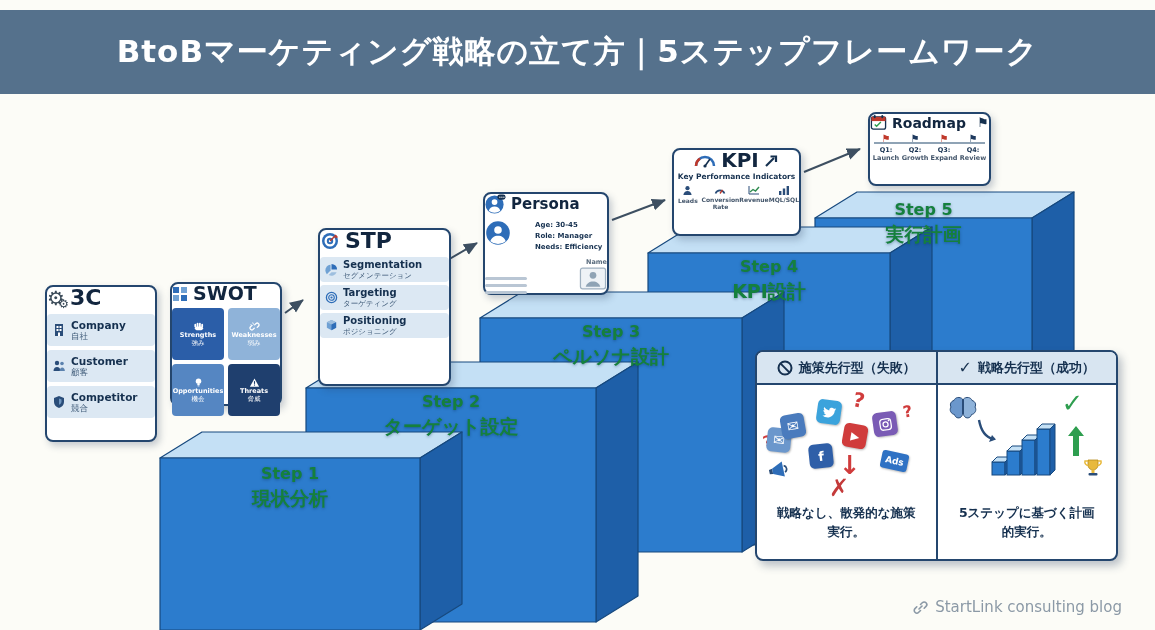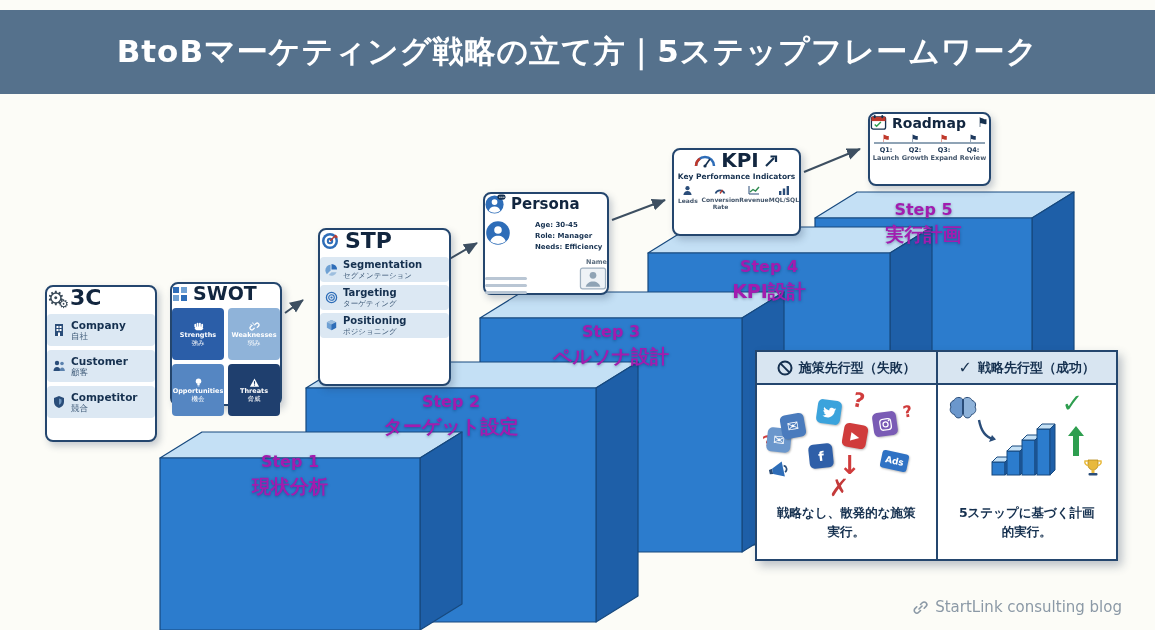--- a/index.html
+++ b/index.html
@@ -12,24 +12,24 @@
 .banner h1{color:#fff;font-size:31px;font-weight:bold;letter-spacing:1px;white-space:nowrap}
 
 
 .stage-svg{position:absolute;left:0;top:0;z-index:0}
 .sf{fill:#2c7ccd;stroke:#17497e;stroke-width:1.2;stroke-linejoin:round}
 .stp-face{fill:#c4e0f5;stroke:#17497e;stroke-width:1.2;stroke-linejoin:round}
 .ss{fill:#1e5fa8;stroke:#17497e;stroke-width:1.2;stroke-linejoin:round}
 .arr{stroke:#3d4f61;stroke-width:2;marker-end:url(#ah)}
 
 
-.step-label{position:absolute;z-index:1;text-align:center;color:#a21caf;text-shadow:0 1px 3px rgba(10,40,80,.4)}
+.step-label{position:absolute;z-index:1;text-align:center;color:#15803d;text-shadow:0 1px 3px rgba(10,40,80,.4)}
 .step-label .sn{display:block;font-size:16px;font-weight:bold}
 .step-label .st{display:block;font-size:19px;font-weight:bold;margin-top:3px}
-.sl1{left:160px;top:452px;width:260px}
+.sl1{left:160px;top:464px;width:260px}
 .sl2{left:306px;top:392px;width:290px}
 .sl3{left:480px;top:322px;width:262px}
 .sl4{left:648px;top:257px;width:242px}
 .sl5{left:815px;top:200px;width:217px}
 
 
 .card{position:absolute;z-index:2;background:#fff;border:2px solid #24466e;border-radius:8px;box-shadow:3px 4px 7px rgba(40,60,90,.25);}
 .chead{display:flex;align-items:center;gap:5px;margin-bottom:5px}
 .ctitle{font-weight:bold;color:#12263f;line-height:1}
 
@@ -85,21 +85,21 @@
 .rbigflag{margin-left:auto;font-size:13px;color:#15304f;line-height:1}
 .rtimeline{position:relative;display:flex;justify-content:space-between;padding:0 2px}
 .rline{position:absolute;left:4px;right:4px;top:9px;height:2px;background:#8fa3b5}
 .rm{position:relative;display:flex;flex-direction:column;align-items:center;width:28px}
 .rflag{font-size:10px;line-height:1.1}
 .f-red{color:#c0392b}.f-navy{color:#1e3a5f}
 .rq{font-size:6.5px;font-weight:bold;color:#15304f;margin-top:2px}
 .rl{font-size:6.5px;color:#44566b;font-weight:bold}
 
 
-.compare{position:absolute;left:755px;top:350px;width:363px;height:211px;z-index:3;background:#fff;border:2px solid #24466e;border-radius:0;box-shadow:4px 5px 9px rgba(40,60,90,.3);overflow:hidden}
+.compare{position:absolute;left:755px;top:350px;width:363px;height:211px;z-index:3;background:#fff;border:2px solid #24466e;border-radius:8px;box-shadow:4px 5px 9px rgba(40,60,90,.3);overflow:hidden}
 .cmp-head{display:flex;height:33px;background:#d8e5f1;border-bottom:2px solid #24466e}
 .ch{flex:1;display:flex;align-items:center;justify-content:center;gap:6px;font-size:13px;font-weight:bold;color:#15304f}
 .ch-r{border-left:2px solid #24466e}
 .chk{color:#15304f;font-size:16px;font-weight:bold}
 .cmp-body{display:flex;height:174px}
 .cb{flex:1;padding:5px 6px;position:relative}
 .cb-r{border-left:2px solid #24466e}
 .scatter,.flow{position:relative;height:112px}
 .cap{text-align:center;font-size:12.5px;font-weight:bold;color:#15304f;line-height:1.5;padding:2px 14px 0}
 .stile{position:absolute;width:24px;height:24px;border-radius:5px;color:#fff;display:flex;align-items:center;justify-content:center;font-size:13px;font-weight:bold;box-shadow:1px 1px 2px rgba(0,0,0,.25)}

